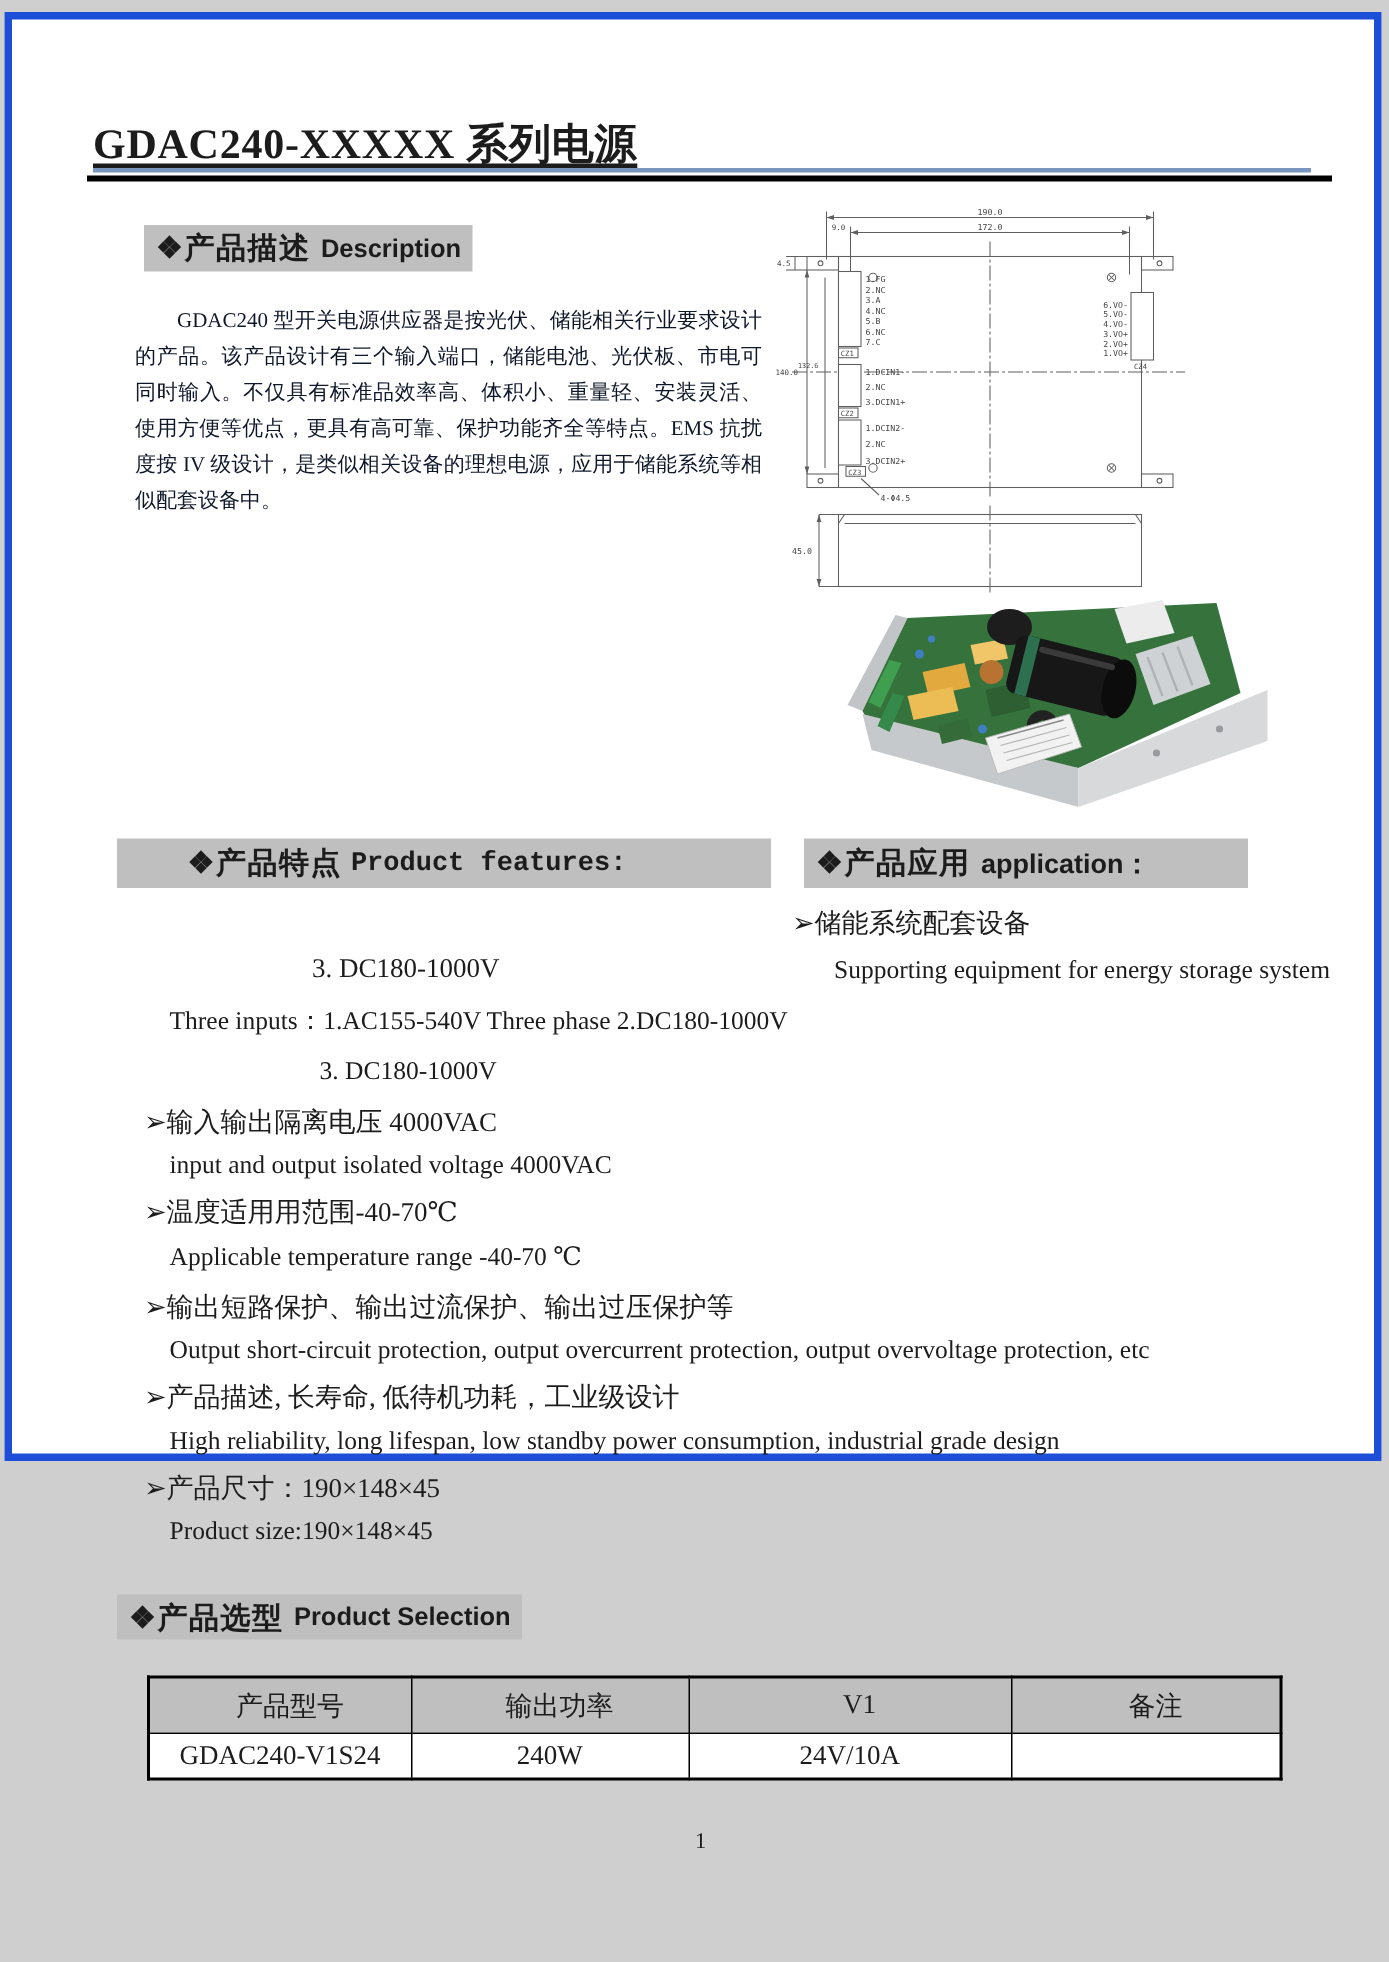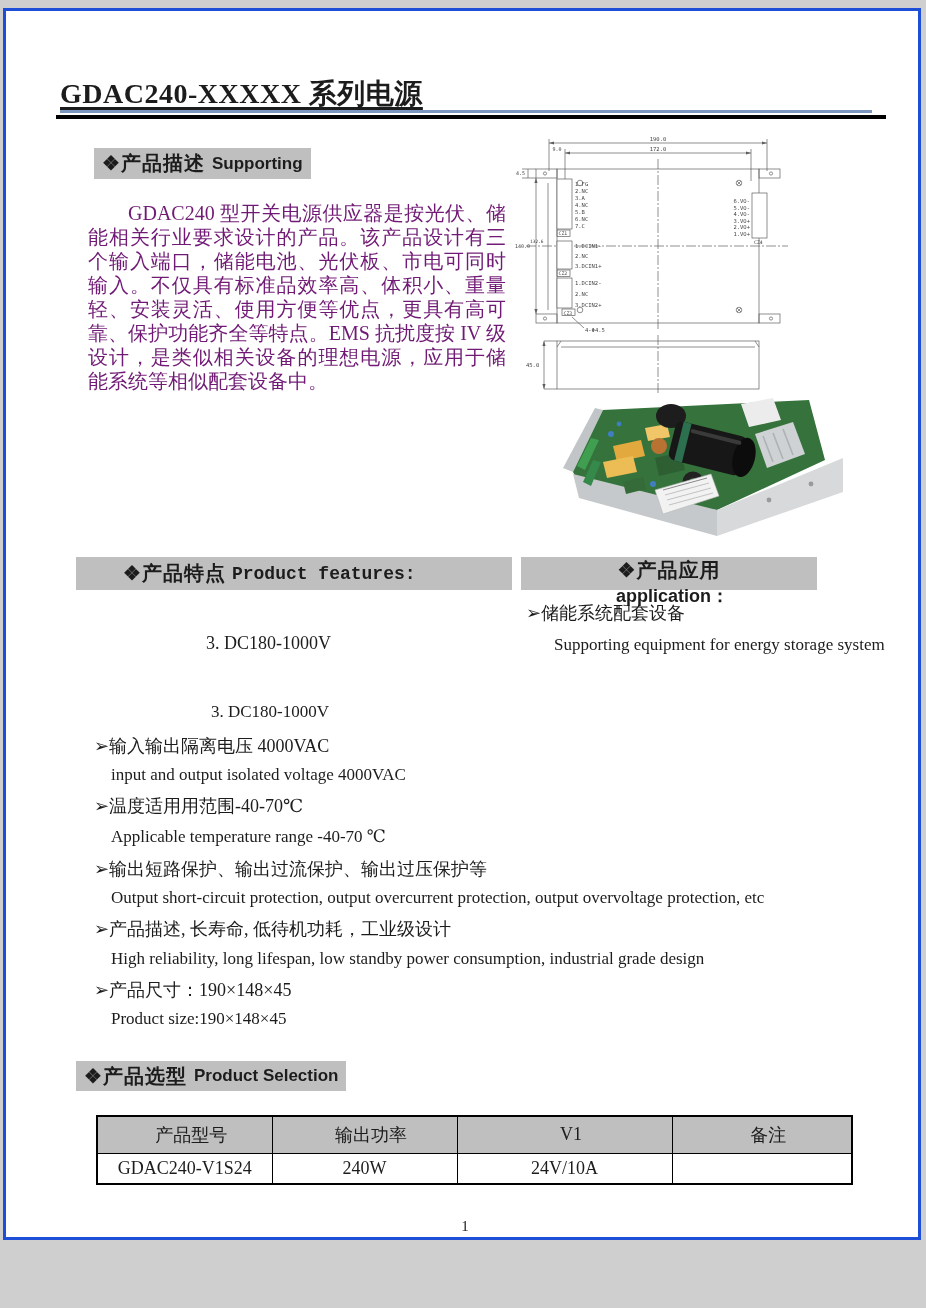--- a/index.html
+++ b/index.html
@@ -3,22 +3,22 @@
 <meta charset="utf-8">
 <style>
   html,body{margin:0;padding:0;}
   body{
     width:926px;height:1308px;position:relative;overflow:hidden;
     background:#cfcfcf;
     font-family:"Liberation Serif","DejaVu Serif",serif;
     color:#1c1c1c;
   }
   .page{
-    position:absolute;left:3px;top:8px;width:918px;height:1232px;
-    background:#ffffff;border:3px solid #1d4ed8;box-sizing:border-box;
+    position:absolute;left:3px;top:8px;width:918px;height:966px;
+    background:#ffffff;border:5px solid #1d4ed8;box-sizing:border-box;
   }
   .abs{position:absolute;}
   
   .doc-title{
     left:54px;top:64px;
     font-size:28px;font-weight:bold;letter-spacing:.5px;
     text-decoration:underline;text-decoration-thickness:2.5px;text-underline-offset:4px;
     white-space:nowrap;
   }
   .rule-blue{left:54px;top:99px;width:812px;height:3px;background:#7a96be;}
@@ -27,22 +27,22 @@
   .band{
     background:#bfbfbf;display:flex;align-items:center;padding:0 8px;box-sizing:border-box;
     white-space:nowrap;
   }
   .h-zh{font-size:20px;font-weight:bold;letter-spacing:1px;}
   .h-en-sans{font-family:"Liberation Sans","DejaVu Sans",sans-serif;font-size:17px;font-weight:bold;margin-left:7px;}
   .h-en-mono{font-family:"Liberation Mono","DejaVu Sans Mono",monospace;font-size:17px;font-weight:bold;margin-left:6px;}
   
   .desc-body{
     left:82px;top:190px;width:418px;
-    font-size:20px;line-height:24px;text-align:justify;text-justify:inter-ideograph;
-    text-indent:2em;color:#701a75;
+    font-size:14px;line-height:24px;text-align:justify;text-justify:inter-ideograph;
+    text-indent:2em;color:#0f172a;
   }
   
   .ln{white-space:nowrap;font-size:18px;}
   .ln-en{white-space:nowrap;font-size:17px;}
   
   .sel-table{border-collapse:collapse;table-layout:fixed;}
   .sel-table td,.sel-table th{
     border:1px solid #000;text-align:center;font-weight:normal;
     font-size:18px;padding:0;box-sizing:border-box;
   }
@@ -56,21 +56,21 @@
 <body>
 
 <div class="page">
 
   <div class="abs doc-title">GDAC240-XXXXX 系列电源</div>
   <div class="abs rule-blue"></div>
   <div class="abs rule-black"></div>
 
   <div class="abs band" style="left:88px;top:137px;height:31px;">
     <span class="h-zh">❖产品描述</span>
-    <span class="h-en-sans">Supporting</span>
+    <span class="h-en-sans">Description</span>
   </div>
 
   <div class="abs desc-body">GDAC240 型开关电源供应器是按光伏、储能相关行业要求设计的产品。该产品设计有三个输入端口，储能电池、光伏板、市电可同时输入。不仅具有标准品效率高、体积小、重量轻、安装灵活、使用方便等优点，更具有高可靠、保护功能齐全等特点。EMS 抗扰度按 IV 级设计，是类似相关设备的理想电源，应用于储能系统等相似配套设备中。</div>
 
   <svg class="abs" style="left:508px;top:120px;" width="385" height="270" viewBox="0 0 385 270">
     <g stroke="#5f5f5f" stroke-width="0.7" fill="none">
 
       <line x1="35" y1="12" x2="253" y2="12"></line>
       <line x1="51" y1="22" x2="237" y2="22"></line>
       <line x1="35" y1="8" x2="35" y2="40"></line>
@@ -216,29 +216,30 @@
     <line x1="104" y1="96" x2="148" y2="84" stroke="#8a8a8a" stroke-width="1"></line>
     <line x1="106" y1="101" x2="150" y2="89" stroke="#b5b5b5" stroke-width="0.8"></line>
     <line x1="108" y1="106" x2="152" y2="94" stroke="#b5b5b5" stroke-width="0.8"></line>
     <line x1="110" y1="111" x2="154" y2="99" stroke="#b5b5b5" stroke-width="0.8"></line>
   </svg>
 
   <div class="abs band" style="left:70px;top:546px;height:33px;width:436px;padding-left:47px;">
     <span class="h-zh">❖产品特点</span>
     <span class="h-en-mono" style="font-size:18px;">Product features:</span>
   </div>
-  <div class="abs band" style="left:515px;top:546px;height:33px;width:296px;flex-direction:column;">
+  <div class="abs band" style="left:528px;top:546px;height:33px;width:296px;">
     <span class="h-zh">❖产品应用</span>
     <span class="h-en-sans" style="font-size:18px;">application：</span>
   </div>
 
   <div class="abs ln" style="left:520px;top:590px;">➢储能系统配套设备</div>
   <div class="abs ln-en" style="left:548px;top:624px;">Supporting equipment for energy storage system</div>
 
   <div class="abs ln" style="left:200px;top:622px;">3. DC180-1000V</div>
+  <div class="abs ln-en" style="left:105px;top:656px;">Three inputs：1.AC155-540V Three phase 2.DC180-1000V</div>
   <div class="abs ln-en" style="left:205px;top:691px;">3. DC180-1000V</div>
   <div class="abs ln" style="left:88px;top:723px;">➢输入输出隔离电压 4000VAC</div>
   <div class="abs ln-en" style="left:105px;top:754px;text-align:right;">input and output isolated voltage 4000VAC</div>
   <div class="abs ln" style="left:88px;top:783px;">➢温度适用用范围-40-70℃</div>
   <div class="abs ln-en" style="left:105px;top:815px;">Applicable temperature range -40-70 ℃</div>
   <div class="abs ln" style="left:88px;top:846px;">➢输出短路保护、输出过流保护、输出过压保护等</div>
   <div class="abs ln-en" style="left:105px;top:877px;">Output short-circuit protection, output overcurrent protection, output overvoltage protection, etc</div>
   <div class="abs ln" style="left:88px;top:906px;">➢产品描述, 长寿命, 低待机功耗，工业级设计</div>
   <div class="abs ln-en" style="left:105px;top:938px;">High reliability, long lifespan, low standby power consumption, industrial grade design</div>
   <div class="abs ln" style="left:88px;top:967px;">➢产品尺寸：190×148×45</div>

